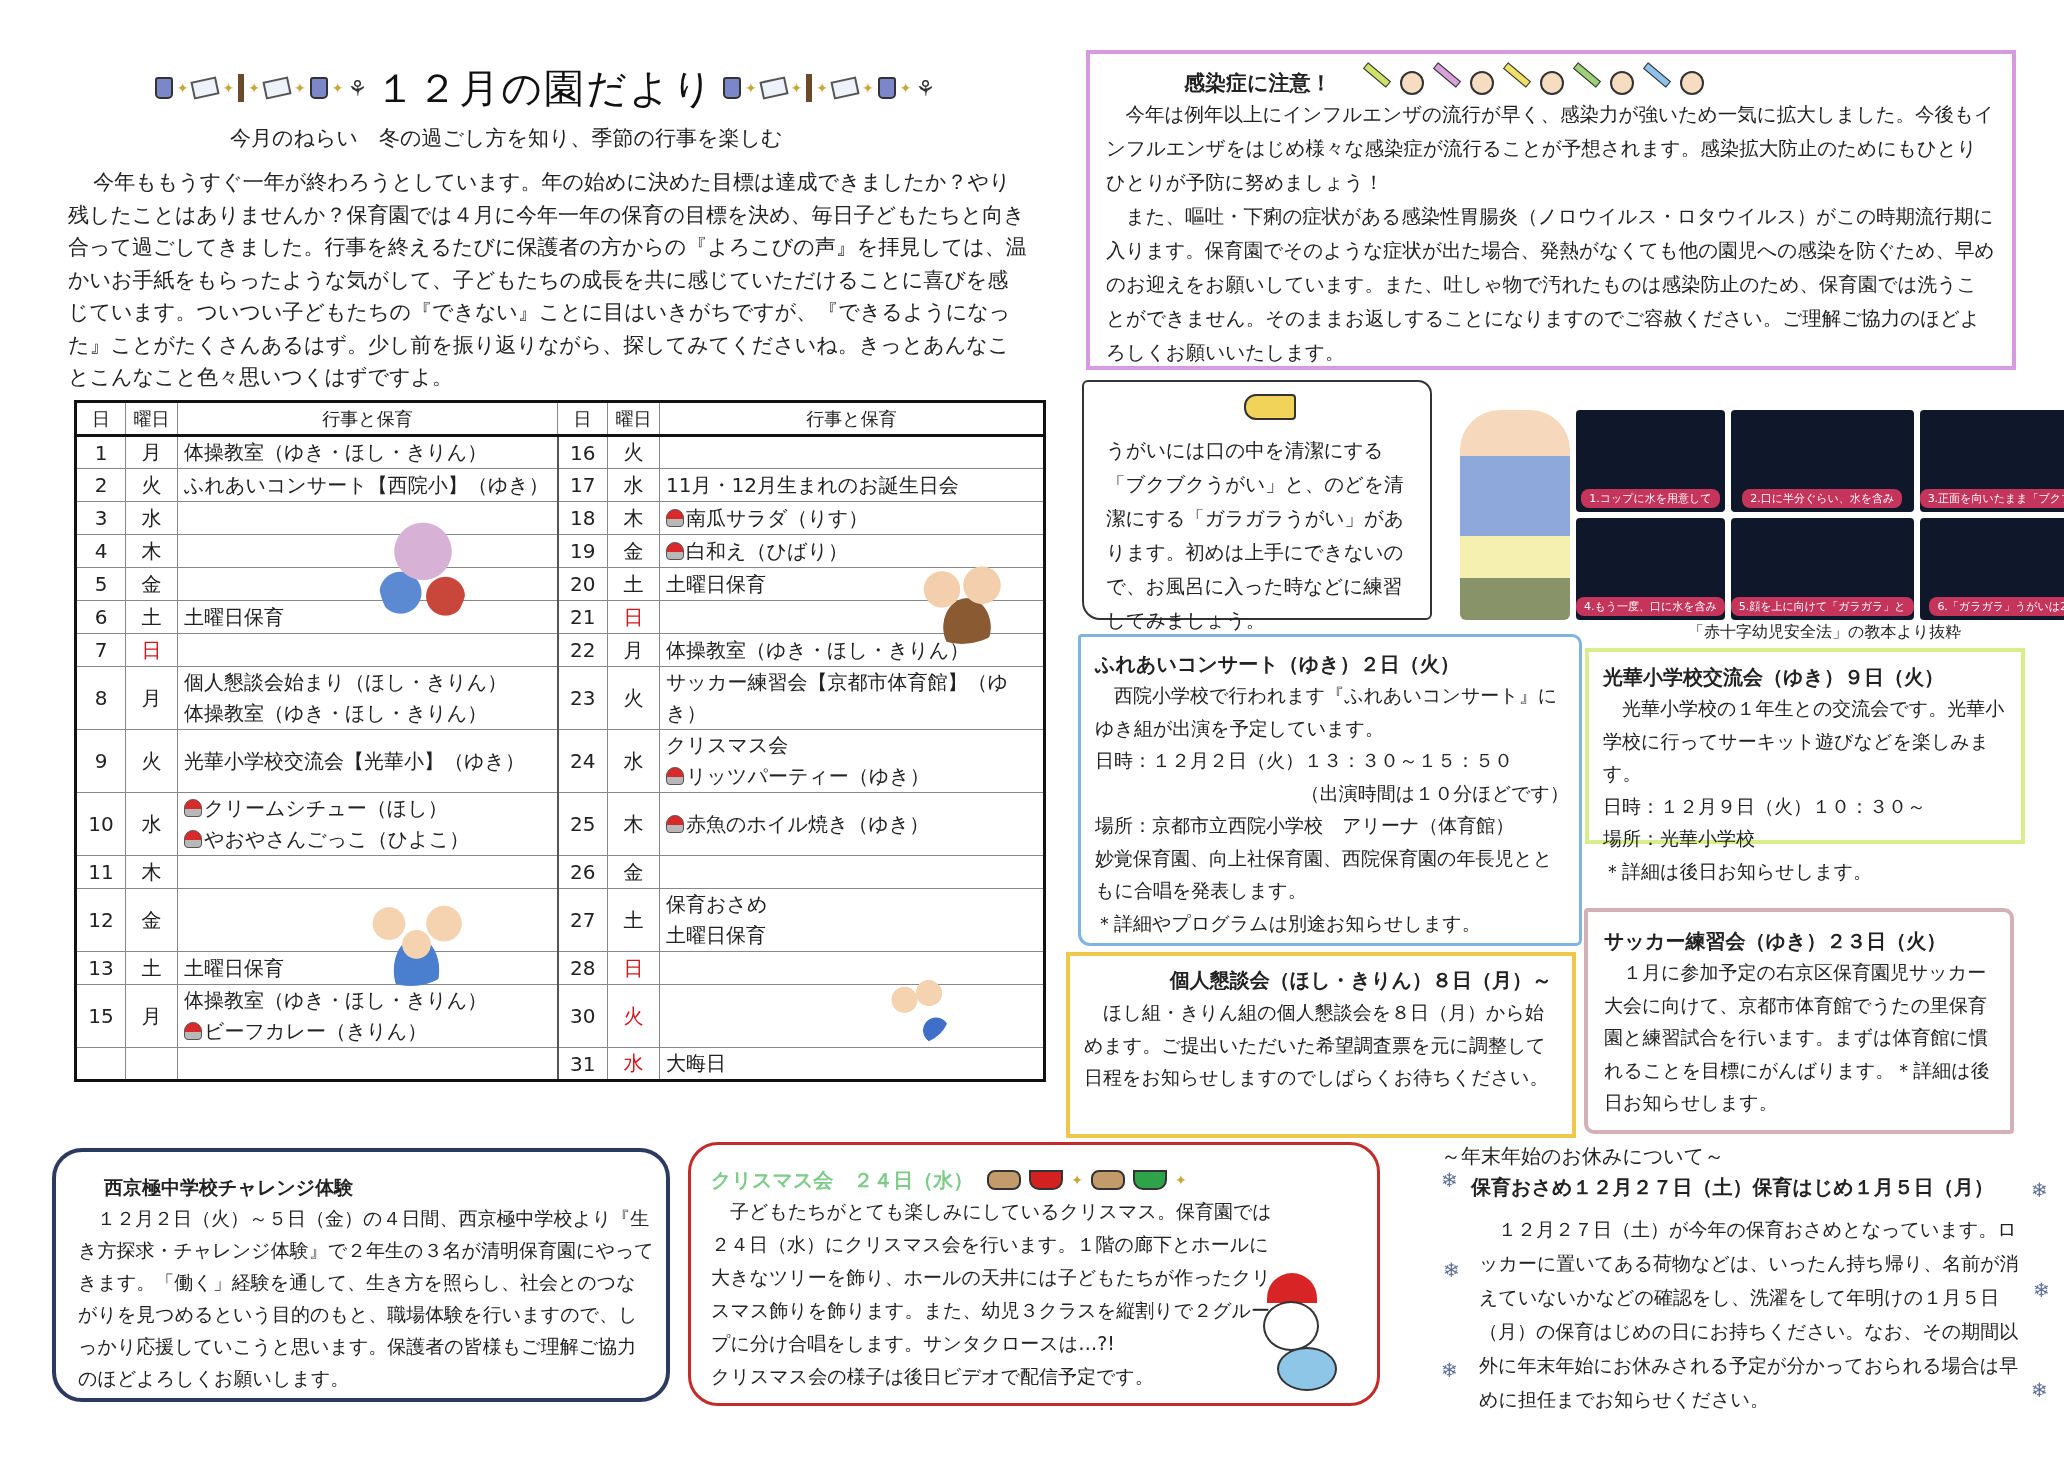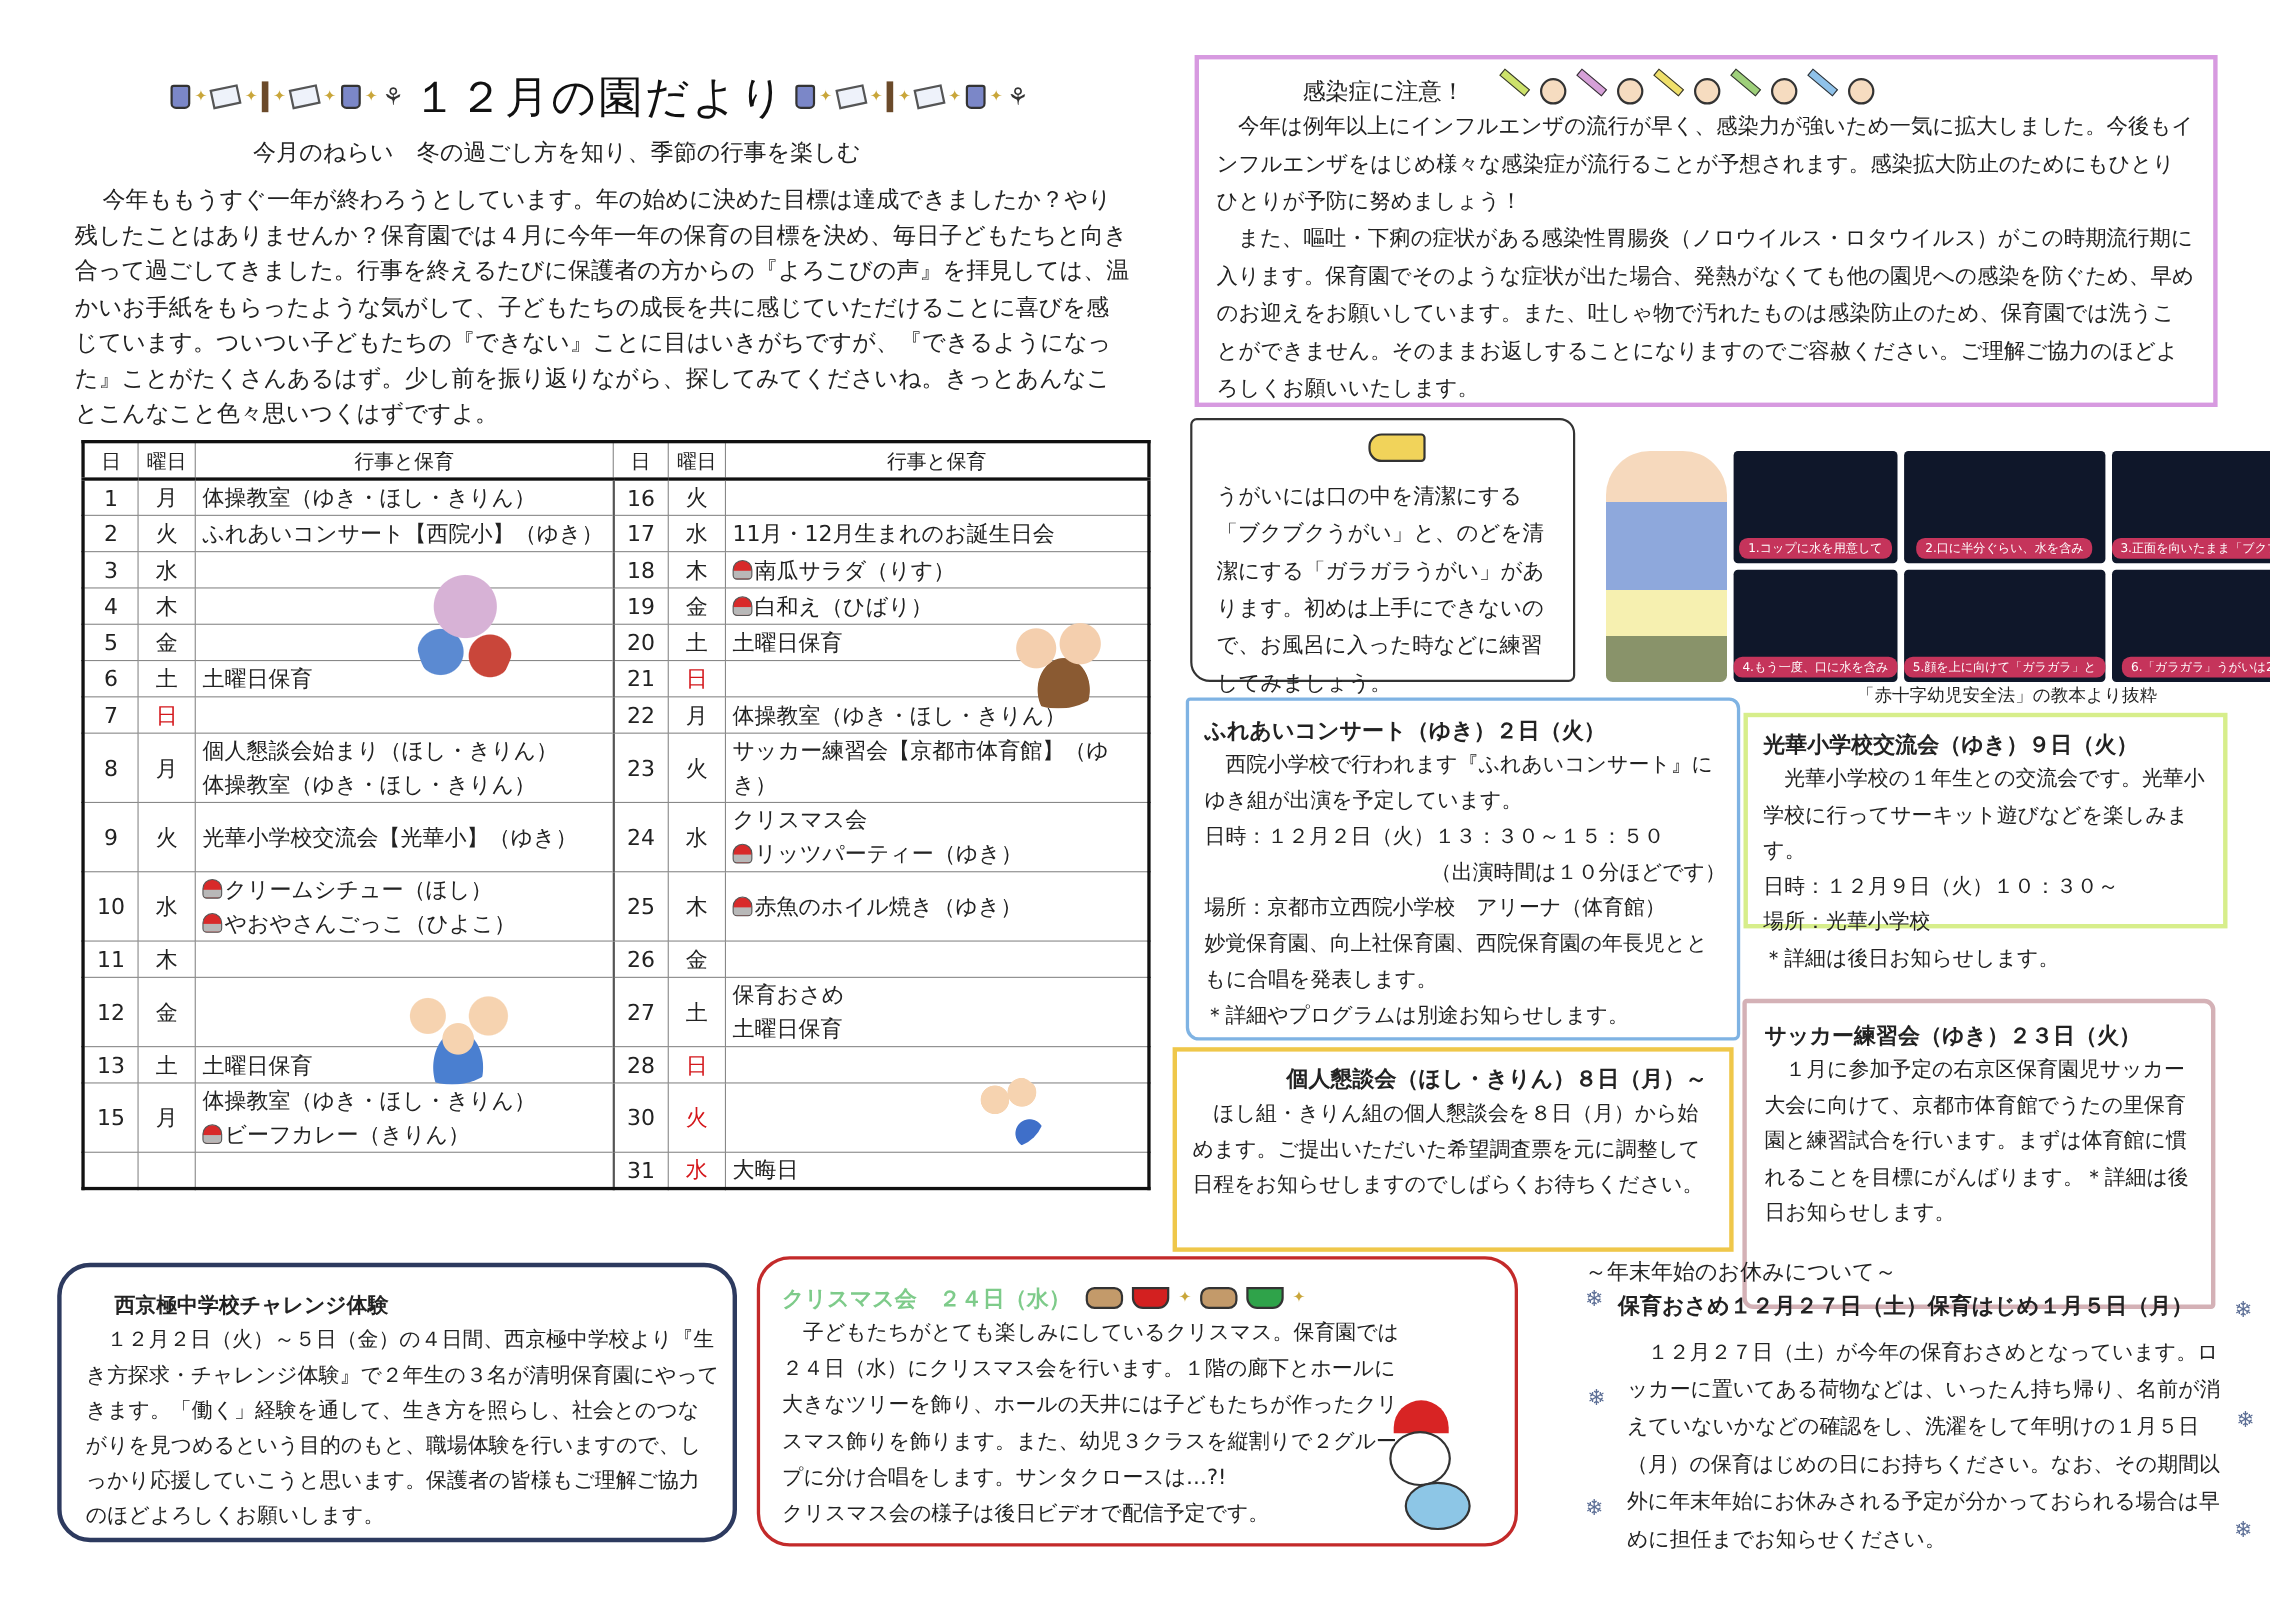--- a/index.html
+++ b/index.html
@@ -27,39 +27,39 @@
   table.cal td.d { width: 50px; text-align: center; }
   table.cal td.w { width: 52px; text-align: center; }
   table.cal td.ev { width: 380px; }
   table.cal td.sep { border-left: 2px solid #555; }
   .red { color: #d4161a; }
   .pot { display: inline-block; width: 18px; height: 18px; border-radius: 50% 50% 4px 4px; background: linear-gradient(#d82a2a 55%, #b8b8b8 55%); border: 1px solid #555; vertical-align: -2px; margin-right: 2px; }
   .ev-line { display: block; line-height: 31px; }
 
   .box { position: absolute; }
   .kansen { left: 1086px; top: 50px; width: 930px; height: 320px; border: 4px solid #d79ae0; padding: 14px 16px; font-size: 19.5px; line-height: 34px; }
-  .kansen h3 { font-size: 21px; font-weight: normal; margin-left: 78px; line-height: 30px; display: flex; align-items: center; gap: 30px; }
+  .kansen h3 { font-size: 21px; font-weight: bold; margin-left: 78px; line-height: 30px; display: flex; align-items: center; gap: 30px; }
   .kansen p { text-indent: 1em; }
   .faces { display: flex; gap: 8px; }
   .face { width: 24px; height: 24px; border-radius: 50%; background: #f6dcc0; border: 2px solid #333; }
   .syr { width: 30px; height: 8px; transform: rotate(40deg); border: 1px solid #333; }
 
   .scroll { left: 1082px; top: 380px; width: 350px; height: 240px; border: 2px solid #333; border-radius: 6px 14px 6px 18px; padding: 52px 14px 10px 22px; font-size: 19.5px; line-height: 34px; }
   .horn { position: absolute; left: 160px; top: 12px; width: 52px; height: 26px; background: #f1d35a; border: 2px solid #333; border-radius: 12px 4px 4px 12px; }
   .gargle-img { left: 1460px; top: 410px; width: 570px; height: 210px; }
   .gargle-grid { display: grid; grid-template-columns: 110px 1fr 1fr 1fr; grid-template-rows: 1fr 1fr; gap: 6px; height: 100%; }
   .boy { grid-row: span 2; background: linear-gradient(#f6d9bd 0 22%, #8ea8dc 22% 60%, #f6f0b0 60% 80%, #89936a 80%); border-radius: 40px 40px 6px 6px; }
   .step { position: relative; background: #0f172a; border-radius: 4px; display: flex; align-items: flex-end; justify-content: center; }
   .step-label { background: #c5345b; color: #fff; font-size: 11px; border-radius: 8px; padding: 2px 8px; margin-bottom: 4px; white-space: nowrap; }
   .credit { left: 1688px; top: 622px; font-size: 16px; }
 
   .fureai { left: 1078px; top: 634px; width: 504px; height: 312px; border: 3px solid #7fb3e3; border-radius: 4px 10px 6px 12px; padding: 12px 10px 10px 14px; font-size: 19px; line-height: 32.5px; }
   .fureai h3, .koka h3, .soccer h3 { font-size: 20px; font-weight: bold; line-height: 30px; }
   .koka { left: 1585px; top: 648px; width: 440px; height: 196px; border: 4px solid #d7ee8b; padding: 10px 10px 10px 14px; font-size: 19px; line-height: 32.5px; }
-  .soccer { left: 1584px; top: 908px; width: 430px; height: 282px; border: 4px solid #d4b1b6; border-radius: 4px 10px 4px 10px; padding: 14px 10px 10px 16px; font-size: 19px; line-height: 32.5px; }
+  .soccer { left: 1584px; top: 908px; width: 430px; height: 226px; border: 4px solid #d4b1b6; border-radius: 4px 10px 4px 10px; padding: 14px 10px 10px 16px; font-size: 19px; line-height: 32.5px; }
   .kojin { left: 1066px; top: 952px; width: 510px; height: 186px; border: 4px solid #efc74a; padding: 8px 12px 8px 14px; font-size: 19px; line-height: 32.5px; }
   .kojin h3 { font-size: 20px; font-weight: bold; text-align: right; padding-right: 8px; line-height: 32px; }
   .indent { text-indent: 1em; }
   .right { text-align: right; }
 
   .challenge { left: 52px; top: 1148px; width: 618px; height: 254px; border: 4px solid #2d3a5f; border-radius: 30px; padding: 20px 12px 10px 22px; font-size: 19px; line-height: 32px; }
   .challenge h3 { font-size: 19px; font-weight: bold; padding-left: 26px; line-height: 30px; }
   .xmas { left: 688px; top: 1142px; width: 692px; height: 264px; border: 3px solid #c32a2a; border-radius: 30px; padding: 20px 10px 10px 20px; font-size: 19px; line-height: 33px; }
   .xmas h3 { font-size: 20px; font-weight: bold; color: #7ecb8a; line-height: 30px; display: flex; align-items: center; gap: 14px; }
   .sleigh { display: flex; gap: 8px; align-items: center; }

